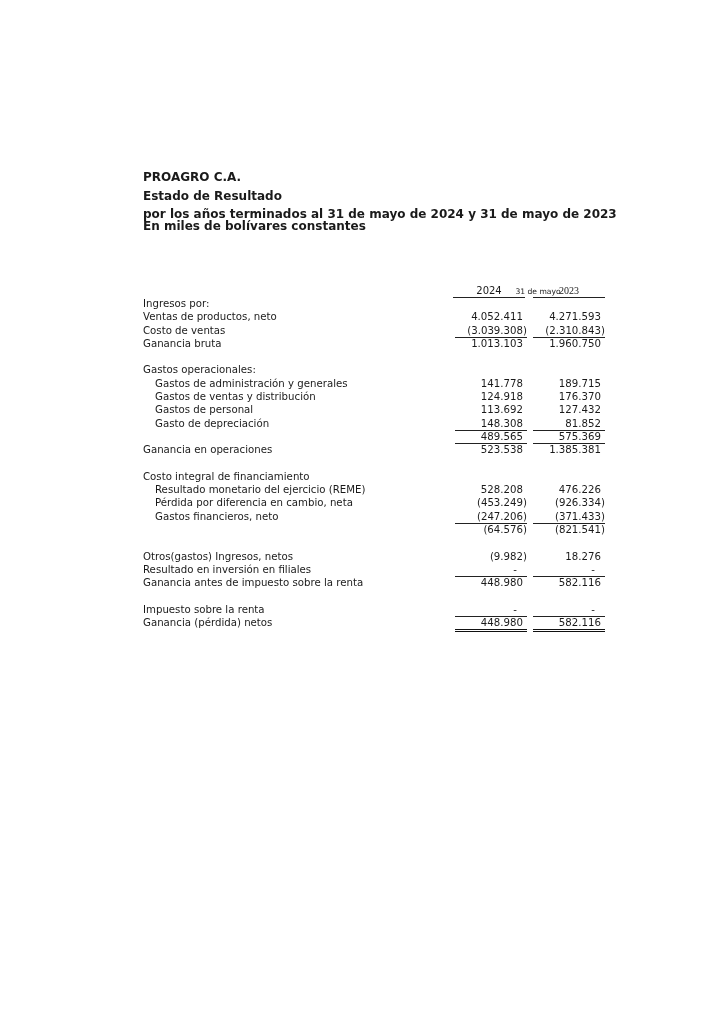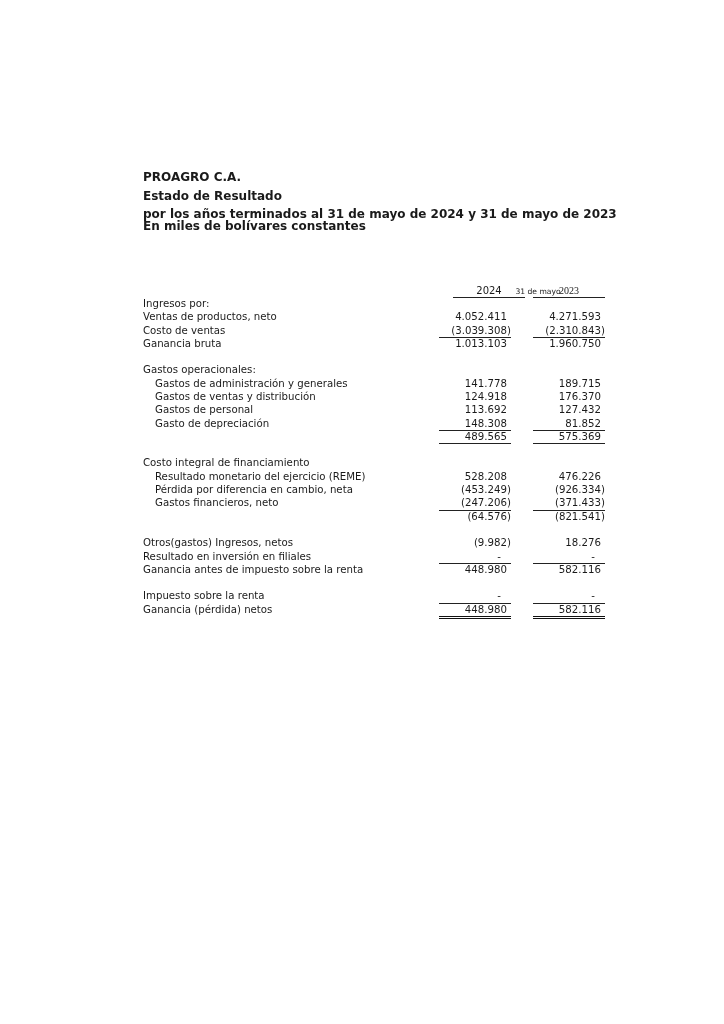--- a/index.html
+++ b/index.html
@@ -12,21 +12,21 @@
 
   .colhead-period { position: absolute; top: 271px; left: 468px; width: 140px; text-align: center; font-size: 7.6px; margin-top: 16px; }
   .colhead-year { position: absolute; top: 285px; font-size: 10px; text-align: center; width: 72px; padding-bottom: 1px; border-bottom: 1.3px solid #222; }
   .y1 { left: 453px; } .y2 { left: 533px; font-family: Liberation Serif, serif; }
 
   .rows { position: absolute; left: 143px; top: 297px; width: 470px; font-size: 10.2px; }
   .row { position: relative; height: 13.35px; line-height: 13.35px; }
   .row .lbl { position: absolute; left: 0; white-space: nowrap; }
   .row .lbl.ind { left: 12px; }
   .row .v { position: absolute; width: 72px; text-align: right; box-sizing: border-box; padding-right: 4px; }
-  .row .v1 { left: 296px; }
+  .row .v1 { left: 312px; }
   .row .v2 { left: 390px; }
   .row .v.paren { padding-right: 0; }
   .row .v.dash { text-align: right; padding-right: 10px; }
   .ul { border-bottom: 1.3px solid #222; }
   .dul { border-bottom: 3px double #111; }
   .spacer { height: 13px; }
 </style>
 </head>
 <body>
 
@@ -84,20 +84,25 @@
   </div>
   <div class="row">
     <span class="lbl ind">Gasto de depreciación</span>
     <span class="v v1 ul">148.308</span>
     <span class="v v2 ul">81.852</span>
   </div>
   <div class="row">
     <span class="v v1 ul">489.565</span>
     <span class="v v2 ul">575.369</span>
   </div>
+  <div class="row">
+    <span class="lbl">Ganancia en operaciones</span>
+    <span class="v v1">523.538</span>
+    <span class="v v2">1.385.381</span>
+  </div>
 
   <div class="spacer"></div>
 
   <div class="row">
     <span class="lbl">Costo integral de financiamiento</span>
   </div>
   <div class="row">
     <span class="lbl ind">Resultado monetario del ejercicio (REME)</span>
     <span class="v v1">528.208</span>
     <span class="v v2">476.226</span>

